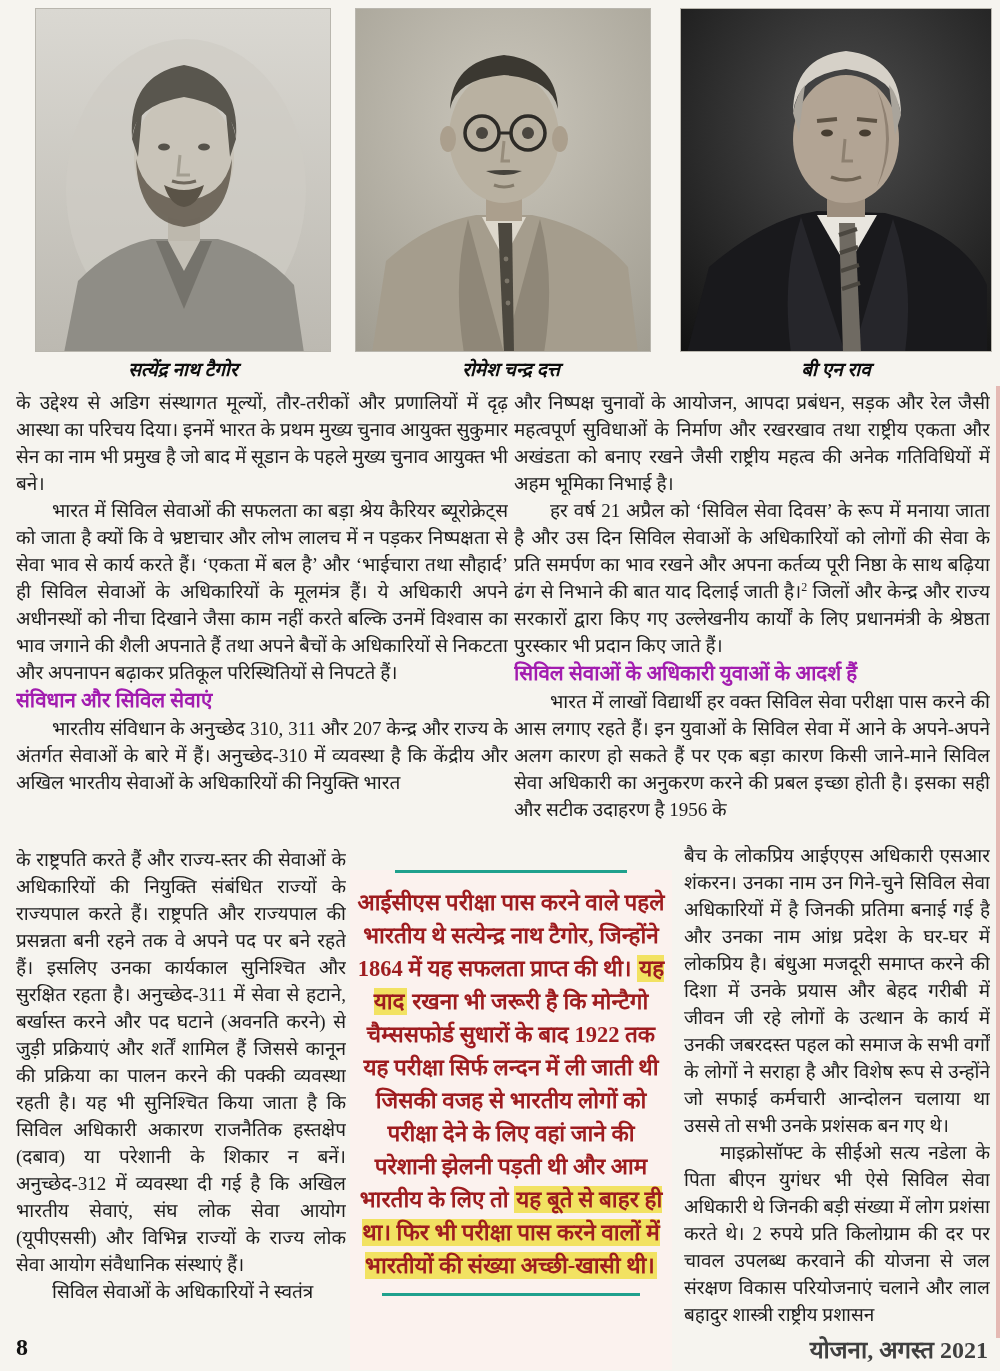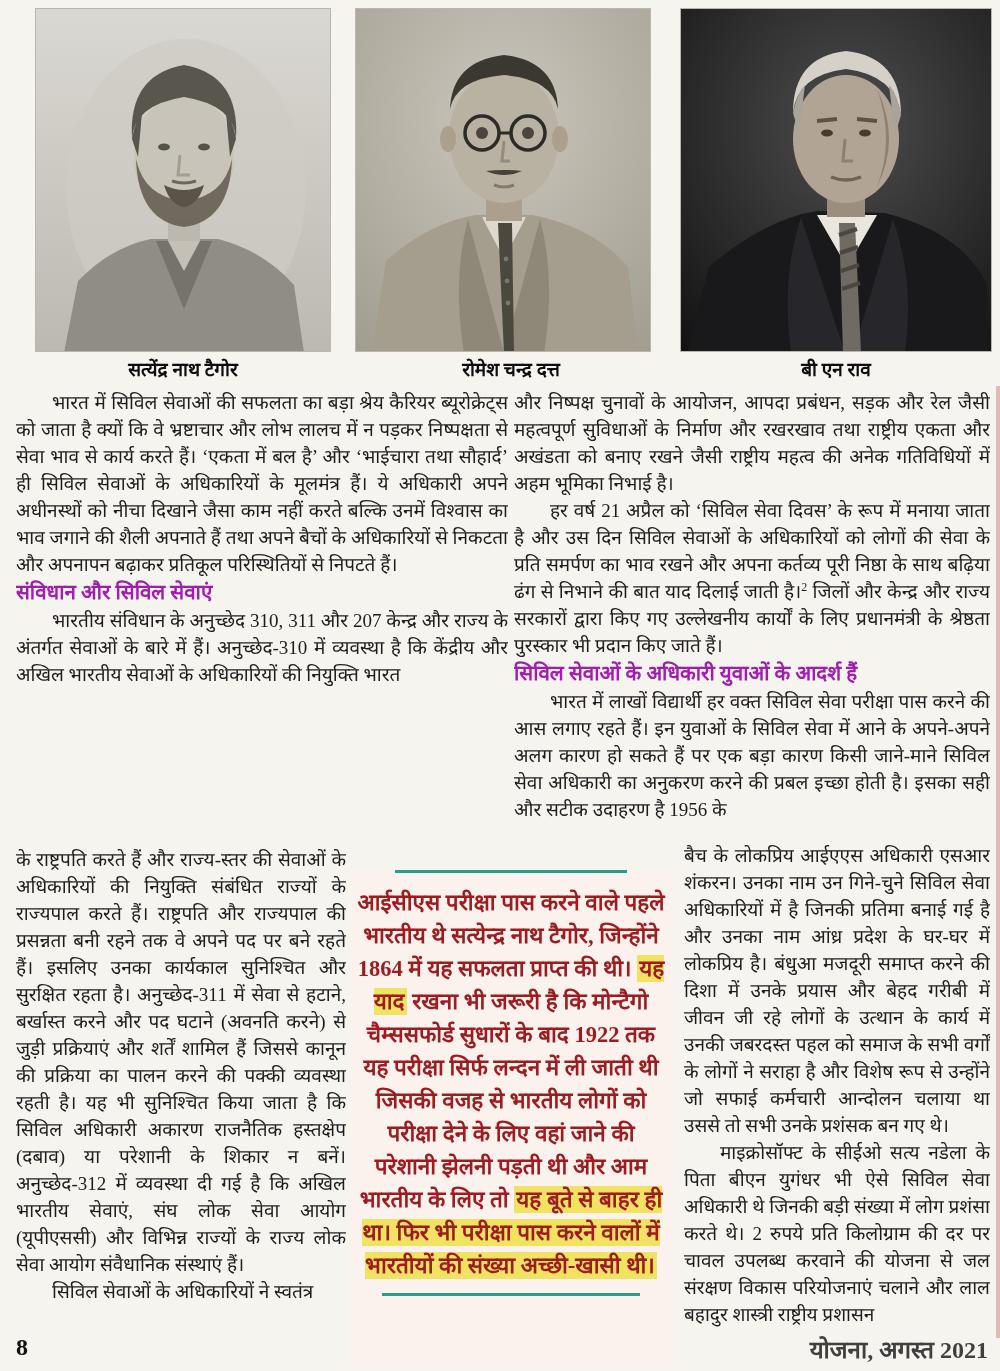--- a/index.html
+++ b/index.html
@@ -9,21 +9,21 @@
     font-family:"Liberation Serif","DejaVu Sans",serif;
     color:#1c1c1c;overflow:hidden;
   }
   
   .photo{position:absolute;top:8px;overflow:hidden;border:1px solid #b9b6ae;box-sizing:border-box;}
   .photo svg{display:block;}
   .ph1{left:35px;width:296px;height:344px;}
   .ph2{left:355px;width:296px;height:344px;}
   .ph3{left:680px;width:312px;height:344px;}
   .caption{
-    position:absolute;top:356px;font-weight:bold;
+    position:absolute;top:356px;font-weight:bold;font-style:italic;
     font-size:19px;text-align:center;color:#0e0e0e;
   }
   .cap1{left:35px;width:296px;}
   .cap2{left:363px;width:296px;}
   .cap3{left:680px;width:312px;}
   
   .tcol{position:absolute;text-align:justify;font-size:19px;line-height:27px;overflow:hidden;}
   .col-left-full   {left:16px; top:389px;width:492px;height:457px;}
   .col-left-narrow {left:16px; top:846px;width:330px;height:487px;}
   .col-right-full  {left:514px;top:389px;width:476px;height:453px;}
@@ -166,20 +166,21 @@
       <path d="M164,130 L162,152 L172,152" stroke="#8d8070" stroke-width="3" fill="none"></path>
       <path d="M150,168 Q165,174 180,168" stroke="#6f6353" stroke-width="3.5" fill="none"></path>
     </svg>
   </div>
 
   <div class="caption cap1">सत्येंद्र नाथ टैगोर</div>
   <div class="caption cap2">रोमेश चन्द्र दत्त</div>
   <div class="caption cap3">बी एन राव</div>
 
   <div class="tcol col-left-full">
+    <p>के उद्देश्य से अडिग संस्थागत मूल्यों, तौर-तरीकों और प्रणालियों में दृढ़ आस्था का परिचय दिया। इनमें भारत के प्रथम मुख्य चुनाव आयुक्त सुकुमार सेन का नाम भी प्रमुख है जो बाद में सूडान के पहले मुख्य चुनाव आयुक्त भी बने।</p>
     <p class="ind">भारत में सिविल सेवाओं की सफलता का बड़ा श्रेय कैरियर ब्यूरोक्रेट्स को जाता है क्यों कि वे भ्रष्टाचार और लोभ लालच में न पड़कर निष्पक्षता से सेवा भाव से कार्य करते हैं। ‘एकता में बल है’ और ‘भाईचारा तथा सौहार्द’ ही सिविल सेवाओं के अधिकारियों के मूलमंत्र हैं। ये अधिकारी अपने अधीनस्थों को नीचा दिखाने जैसा काम नहीं करते बल्कि उनमें विश्वास का भाव जगाने की शैली अपनाते हैं तथा अपने बैचों के अधिकारियों से निकटता और अपनापन बढ़ाकर प्रतिकूल परिस्थितियों से निपटते हैं।</p>
     <h3 class="sec-head">संविधान और सिविल सेवाएं</h3>
     <p class="ind">भारतीय संविधान के अनुच्छेद 310, 311 और 207 केन्द्र और राज्य के अंतर्गत सेवाओं के बारे में हैं। अनुच्छेद-310 में व्यवस्था है कि केंद्रीय और अखिल भारतीय सेवाओं के अधिकारियों की नियुक्ति भारत</p>
   </div>
 
   <div class="tcol col-left-narrow">
     <p>के राष्ट्रपति करते हैं और राज्य-स्तर की सेवाओं के अधिकारियों की नियुक्ति संबंधित राज्यों के राज्यपाल करते हैं। राष्ट्रपति और राज्यपाल की प्रसन्नता बनी रहने तक वे अपने पद पर बने रहते हैं। इसलिए उनका कार्यकाल सुनिश्चित और सुरक्षित रहता है। अनुच्छेद-311 में सेवा से हटाने, बर्खास्त करने और पद घटाने (अवनति करने) से जुड़ी प्रक्रियाएं और शर्तें शामिल हैं जिससे कानून की प्रक्रिया का पालन करने की पक्की व्यवस्था रहती है। यह भी सुनिश्चित किया जाता है कि सिविल अधिकारी अकारण राजनैतिक हस्तक्षेप (दबाव) या परेशानी के शिकार न बनें। अनुच्छेद-312 में व्यवस्था दी गई है कि अखिल भारतीय सेवाएं, संघ लोक सेवा आयोग (यूपीएससी) और विभिन्न राज्यों के राज्य लोक सेवा आयोग संवैधानिक संस्थाएं हैं।</p>
     <p class="ind">सिविल सेवाओं के अधिकारियों ने स्वतंत्र</p>
   </div>
 

